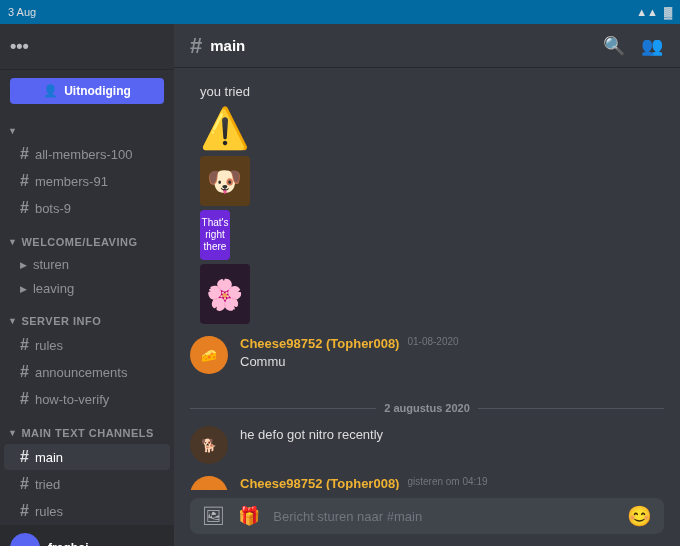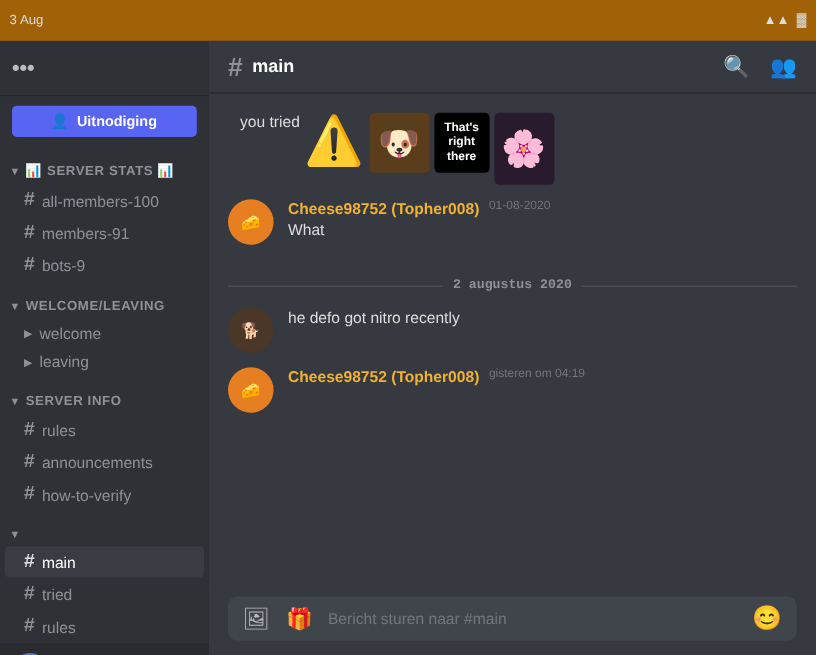--- a/index.html
+++ b/index.html
@@ -8,22 +8,22 @@
       height: 546px;
       background: #36393f;
       font-family: 'Segoe UI', Arial, sans-serif;
       overflow: hidden;
       display: flex;
       flex-direction: column;
     }
 
     
     .top-bar {
-      background: #a16207;
-      height: 34px;
+      background: #0369a1;
+      height: 24px;
       display: flex;
       align-items: center;
       justify-content: space-between;
       padding: 0 8px;
       font-size: 11px;
       color: #dcddde;
       flex-shrink: 0;
     }
 
     
@@ -296,26 +296,25 @@
       flex: 1;
       height: 1px;
       background: #4f545c;
     }
 
     .date-divider .date-text {
       font-size: 11px;
       color: #8e9297;
       font-weight: 600;
       white-space: nowrap;
-      font-family: Liberation Mono, monospace;
     }
 
     .sticker-area {
       display: flex;
-      flex-direction: row;
+      flex-direction: column;
       gap: 4px;
       margin-bottom: 8px;
       padding-left: 10px;
     }
 
     
     .input-area {
       background: #36393f;
       padding: 8px 16px 12px 16px;
       flex-shrink: 0;
@@ -381,31 +380,31 @@
       height: 60px;
       background: #2a1a2e;
       border-radius: 4px;
       display: flex;
       align-items: center;
       justify-content: center;
       font-size: 30px;
     }
 
     .that-sign {
-      width: 46px;
+      width: 30px;
       height: 50px;
-      background: #000000;
+      background: #6d28d9;
       border-radius: 4px;
       display: flex;
       align-items: center;
       justify-content: center;
       font-size: 10px;
       color: #fff;
       text-align: center;
-      font-weight: 700;
+      font-weight: 400;
       line-height: 1.2;
     }
   </style>
 </head>
 <body>
 
 <div class="top-bar">
   <span>3 Aug</span>
   <div style="display:flex;gap:6px;align-items:center;">
     <span>▲▲</span>
@@ -422,21 +421,20 @@
     </div>
 
     <button class="uitnodiging-btn">
       <span>👤</span>
       <span>Uitnodiging</span>
     </button>
 
     <div class="channel-section">
       <div class="section-header">
         <span class="chevron">▼</span>
-        <span>📊 SERVER STATS 📊</span>
       </div>
       <div class="channel-item">
         <span class="hash">#</span>
         <span>all-members-100</span>
       </div>
       <div class="channel-item">
         <span class="hash">#</span>
         <span>members-91</span>
       </div>
       <div class="channel-item">
@@ -445,21 +443,21 @@
       </div>
     </div>
 
     <div class="channel-section">
       <div class="section-header">
         <span class="chevron">▼</span>
         <span>WELCOME/LEAVING</span>
       </div>
       <div class="channel-item">
         <span class="play-icon">▶</span>
-        <span>welcome</span>
+        <span>sturen</span>
       </div>
       <div class="channel-item">
         <span class="play-icon">▶</span>
         <span>leaving</span>
       </div>
     </div>
 
     <div class="channel-section">
       <div class="section-header">
         <span class="chevron">▼</span>
@@ -475,20 +473,21 @@
       </div>
       <div class="channel-item">
         <span class="hash">#</span>
         <span>how-to-verify</span>
       </div>
     </div>
 
     <div class="channel-section">
       <div class="section-header">
         <span class="chevron">▼</span>
+        <span>MAIN TEXT CHANNELS</span>
       </div>
       <div class="channel-item active">
         <span class="hash">#</span>
         <span>main</span>
       </div>
       <div class="channel-item">
         <span class="hash">#</span>
         <span>tried</span>
       </div>
       <div class="channel-item">
@@ -534,21 +533,21 @@
 
       <div class="message-group">
         <div class="msg-avatar" style="background:#e67e22;">
           <span>🧀</span>
         </div>
         <div class="msg-content">
           <div class="msg-header">
             <span class="msg-author cheese">Cheese98752 (Topher008)</span>
             <span class="msg-time">01-08-2020</span>
           </div>
-          <div class="msg-text">What</div>
+          <div class="msg-text">Commu</div>
         </div>
       </div>
 
       <div class="date-divider">
         <div class="line"></div>
         <div class="date-text">2 augustus 2020</div>
         <div class="line"></div>
       </div>
 
       <div class="message-group">

